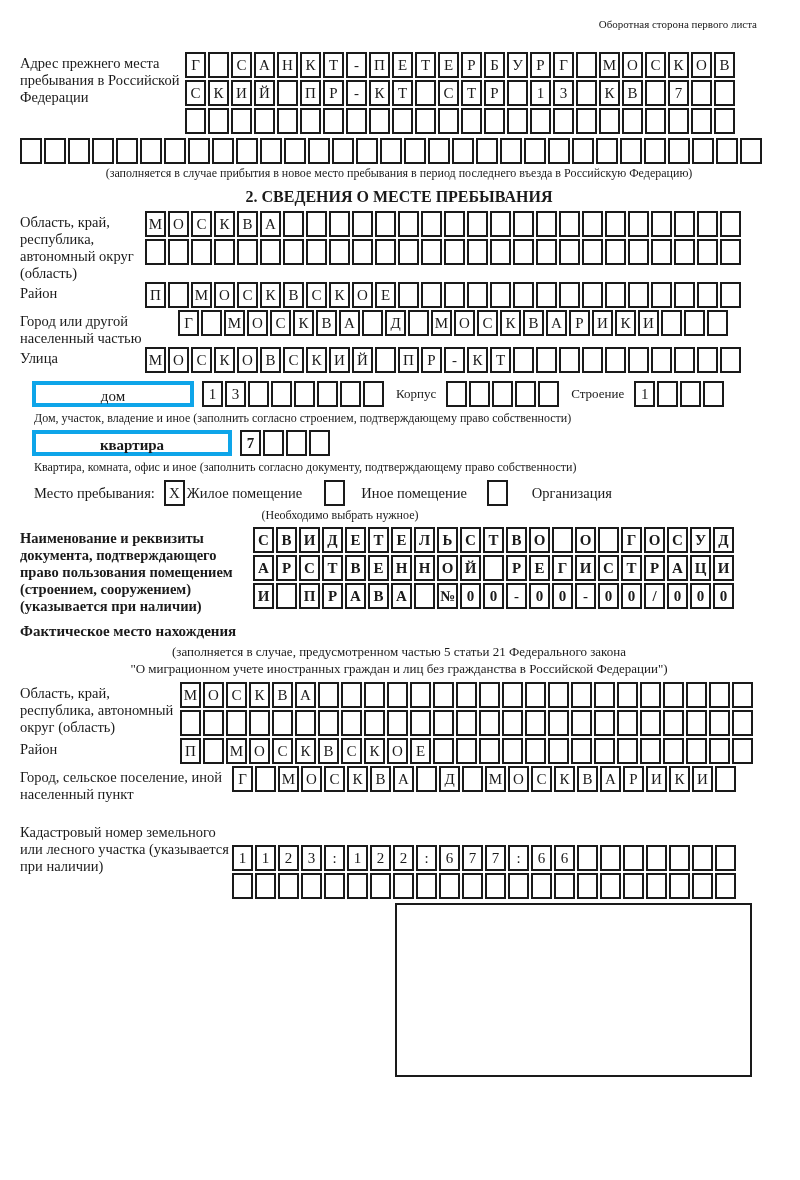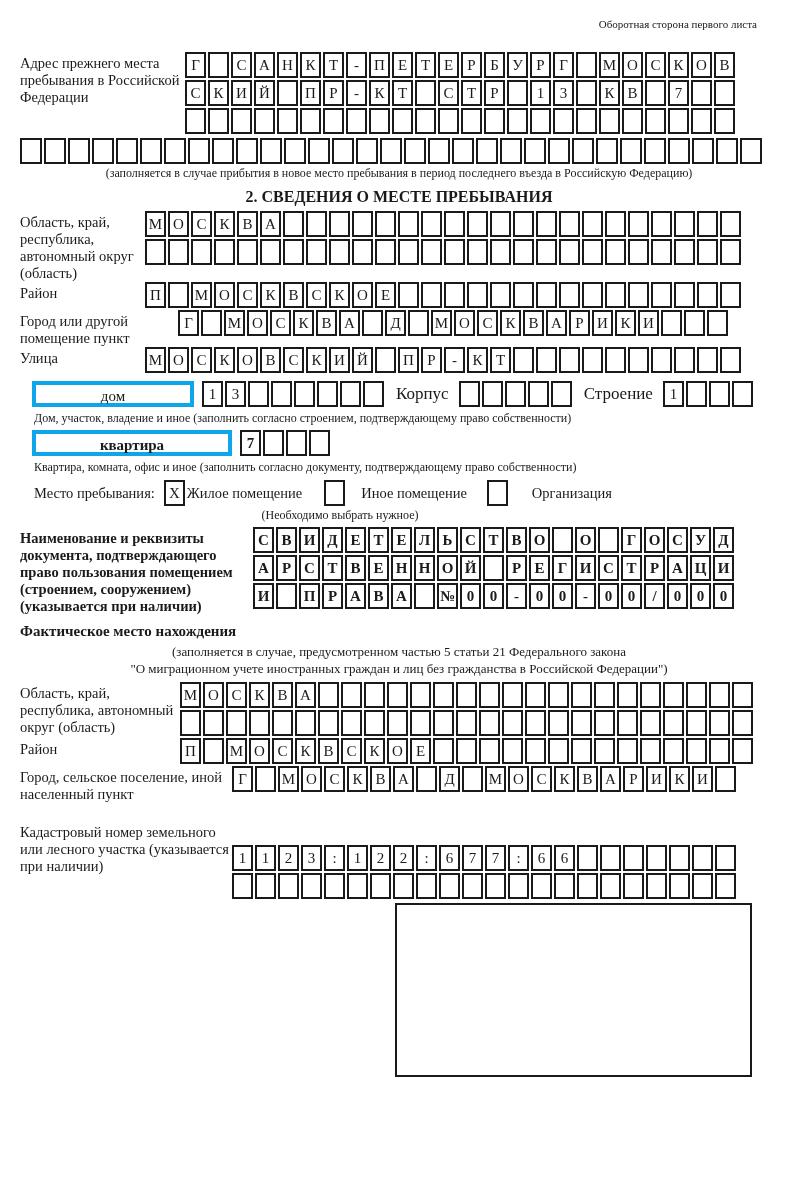--- a/index.html
+++ b/index.html
@@ -67,21 +67,21 @@
   }
   .domrow{display:flex;align-items:flex-start;margin-left:12px;margin-top:6px;}
   .widebox{
     box-sizing:border-box;height:26px;
     border:4px solid #0ea5e9;
     text-align:center;font-size:15px;line-height:22px;
     margin-right:8px;flex:0 0 auto;
   }
   .wb162{width:162px;}
   .wb200{width:200px;}
-  .inlabel{font-size:17px;line-height:26px;margin:0 10px;flex:0 0 auto;}
+  .inlabel{font-size:13px;line-height:26px;margin:0 10px;flex:0 0 auto;}
   .stayrow{display:flex;align-items:flex-start;margin-left:14px;margin-top:5px;height:27px;}
   .stayrow .slabel{font-size:14.5px;line-height:26px;margin-right:9px;}
   .stayrow .optlabel{font-size:14.5px;line-height:26px;}
   .g10{margin-right:10px;}
   .og1{margin-left:12px;margin-right:14px;}
   .og2{margin-left:20px;margin-right:22px;}
   .choose-note{width:640px;text-align:center;margin-top:1px;}
   .rows-offset{margin-top:24px;}
   .stamp-box{
     box-sizing:border-box;
@@ -128,21 +128,21 @@
       <div class="boxrow"><span class="cbox"></span><span class="cbox"></span><span class="cbox"></span><span class="cbox"></span><span class="cbox"></span><span class="cbox"></span><span class="cbox"></span><span class="cbox"></span><span class="cbox"></span><span class="cbox"></span><span class="cbox"></span><span class="cbox"></span><span class="cbox"></span><span class="cbox"></span><span class="cbox"></span><span class="cbox"></span><span class="cbox"></span><span class="cbox"></span><span class="cbox"></span><span class="cbox"></span><span class="cbox"></span><span class="cbox"></span><span class="cbox"></span><span class="cbox"></span><span class="cbox"></span><span class="cbox"></span></div>
     </div>
   </div>
 
   <div class="frow">
     <div class="flabel w125">Район</div>
     <div class="boxrow"><span class="cbox">П</span><span class="cbox"></span><span class="cbox">М</span><span class="cbox">О</span><span class="cbox">С</span><span class="cbox">К</span><span class="cbox">В</span><span class="cbox">С</span><span class="cbox">К</span><span class="cbox">О</span><span class="cbox">Е</span><span class="cbox"></span><span class="cbox"></span><span class="cbox"></span><span class="cbox"></span><span class="cbox"></span><span class="cbox"></span><span class="cbox"></span><span class="cbox"></span><span class="cbox"></span><span class="cbox"></span><span class="cbox"></span><span class="cbox"></span><span class="cbox"></span><span class="cbox"></span><span class="cbox"></span></div>
   </div>
 
   <div class="frow">
-    <div class="flabel w158">Город или другой помещение пункт</div>
+    <div class="flabel w158">Город или другой населенный частью</div>
     <div class="boxrow"><span class="cbox">Г</span><span class="cbox"></span><span class="cbox">М</span><span class="cbox">О</span><span class="cbox">С</span><span class="cbox">К</span><span class="cbox">В</span><span class="cbox">А</span><span class="cbox"></span><span class="cbox">Д</span><span class="cbox"></span><span class="cbox">М</span><span class="cbox">О</span><span class="cbox">С</span><span class="cbox">К</span><span class="cbox">В</span><span class="cbox">А</span><span class="cbox">Р</span><span class="cbox">И</span><span class="cbox">К</span><span class="cbox">И</span><span class="cbox"></span><span class="cbox"></span><span class="cbox"></span></div>
   </div>
 
   <div class="frow">
     <div class="flabel w125">Улица</div>
     <div class="boxrow"><span class="cbox">М</span><span class="cbox">О</span><span class="cbox">С</span><span class="cbox">К</span><span class="cbox">О</span><span class="cbox">В</span><span class="cbox">С</span><span class="cbox">К</span><span class="cbox">И</span><span class="cbox">Й</span><span class="cbox"></span><span class="cbox">П</span><span class="cbox">Р</span><span class="cbox">-</span><span class="cbox">К</span><span class="cbox">Т</span><span class="cbox"></span><span class="cbox"></span><span class="cbox"></span><span class="cbox"></span><span class="cbox"></span><span class="cbox"></span><span class="cbox"></span><span class="cbox"></span><span class="cbox"></span><span class="cbox"></span></div>
   </div>
 
   <div class="domrow">
     <div class="widebox wb162">дом</div>

